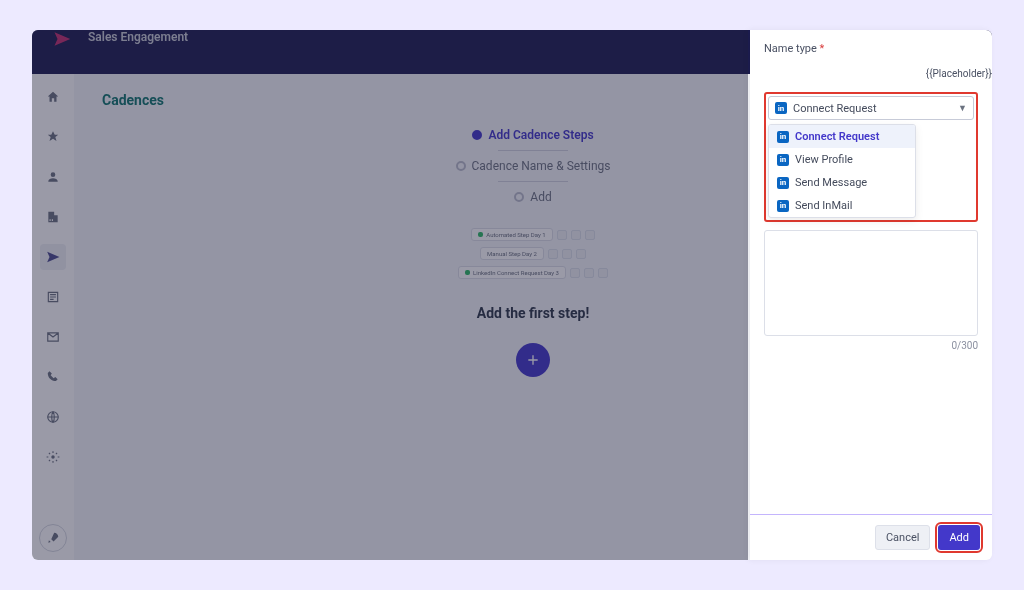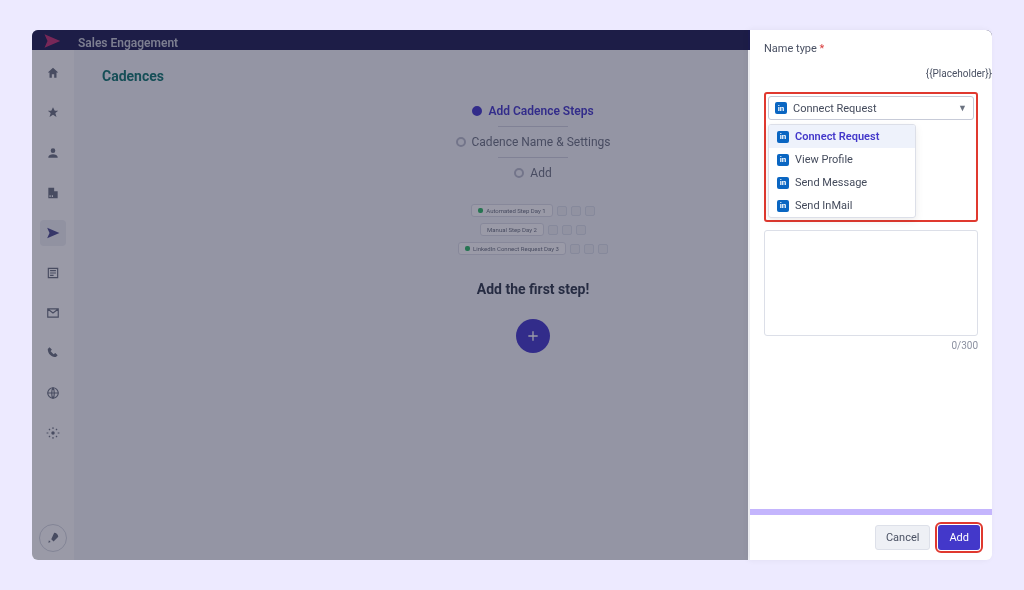--- a/index.html
+++ b/index.html
@@ -14,24 +14,25 @@
   .app-shell {
     position: absolute;
     top: 30px; left: 32px; right: 32px; bottom: 30px;
     background: #f5f6fa;
     border-radius: 6px;
     overflow: hidden;
     display: flex;
     flex-direction: column;
   }
   .topbar {
-    height: 20px;
+    height: 44px;
     background: #1c1c50;
     display: flex;
-    align-items: flex-end;
+    align-items: flex-start;
+    padding-left: 10px;
   }
   .logo {
     width: 40px;
     display: flex;
     align-items: center;
     justify-content: center;
   }
   .logo svg { display: block; }
   .topbar-title {
     color: #c9ccd6;
@@ -223,21 +224,21 @@
   }
   .char-counter {
     text-align: right;
     font-size: 10px;
     color: #8b90a0;
     margin-top: 4px;
   }
   .drawer-foot {
     padding: 10px 12px;
     display: flex; justify-content: flex-end; align-items: center; gap: 8px;
-    border-top: 6px solid #c4b5fd;
+    border-top: 1px solid #c4b5fd;
   }
   .btn {
     font-size: 11px;
     padding: 5px 10px;
     border-radius: 3px;
     cursor: pointer;
     border: 1px solid transparent;
   }
   .btn-cancel { background: #eef0f5; color: #4a5163; border-color: #dde0e9; }
   .btn-add { background: #4338ca; color: #fff; outline: 2px solid #e0392f; outline-offset: 1px; }

